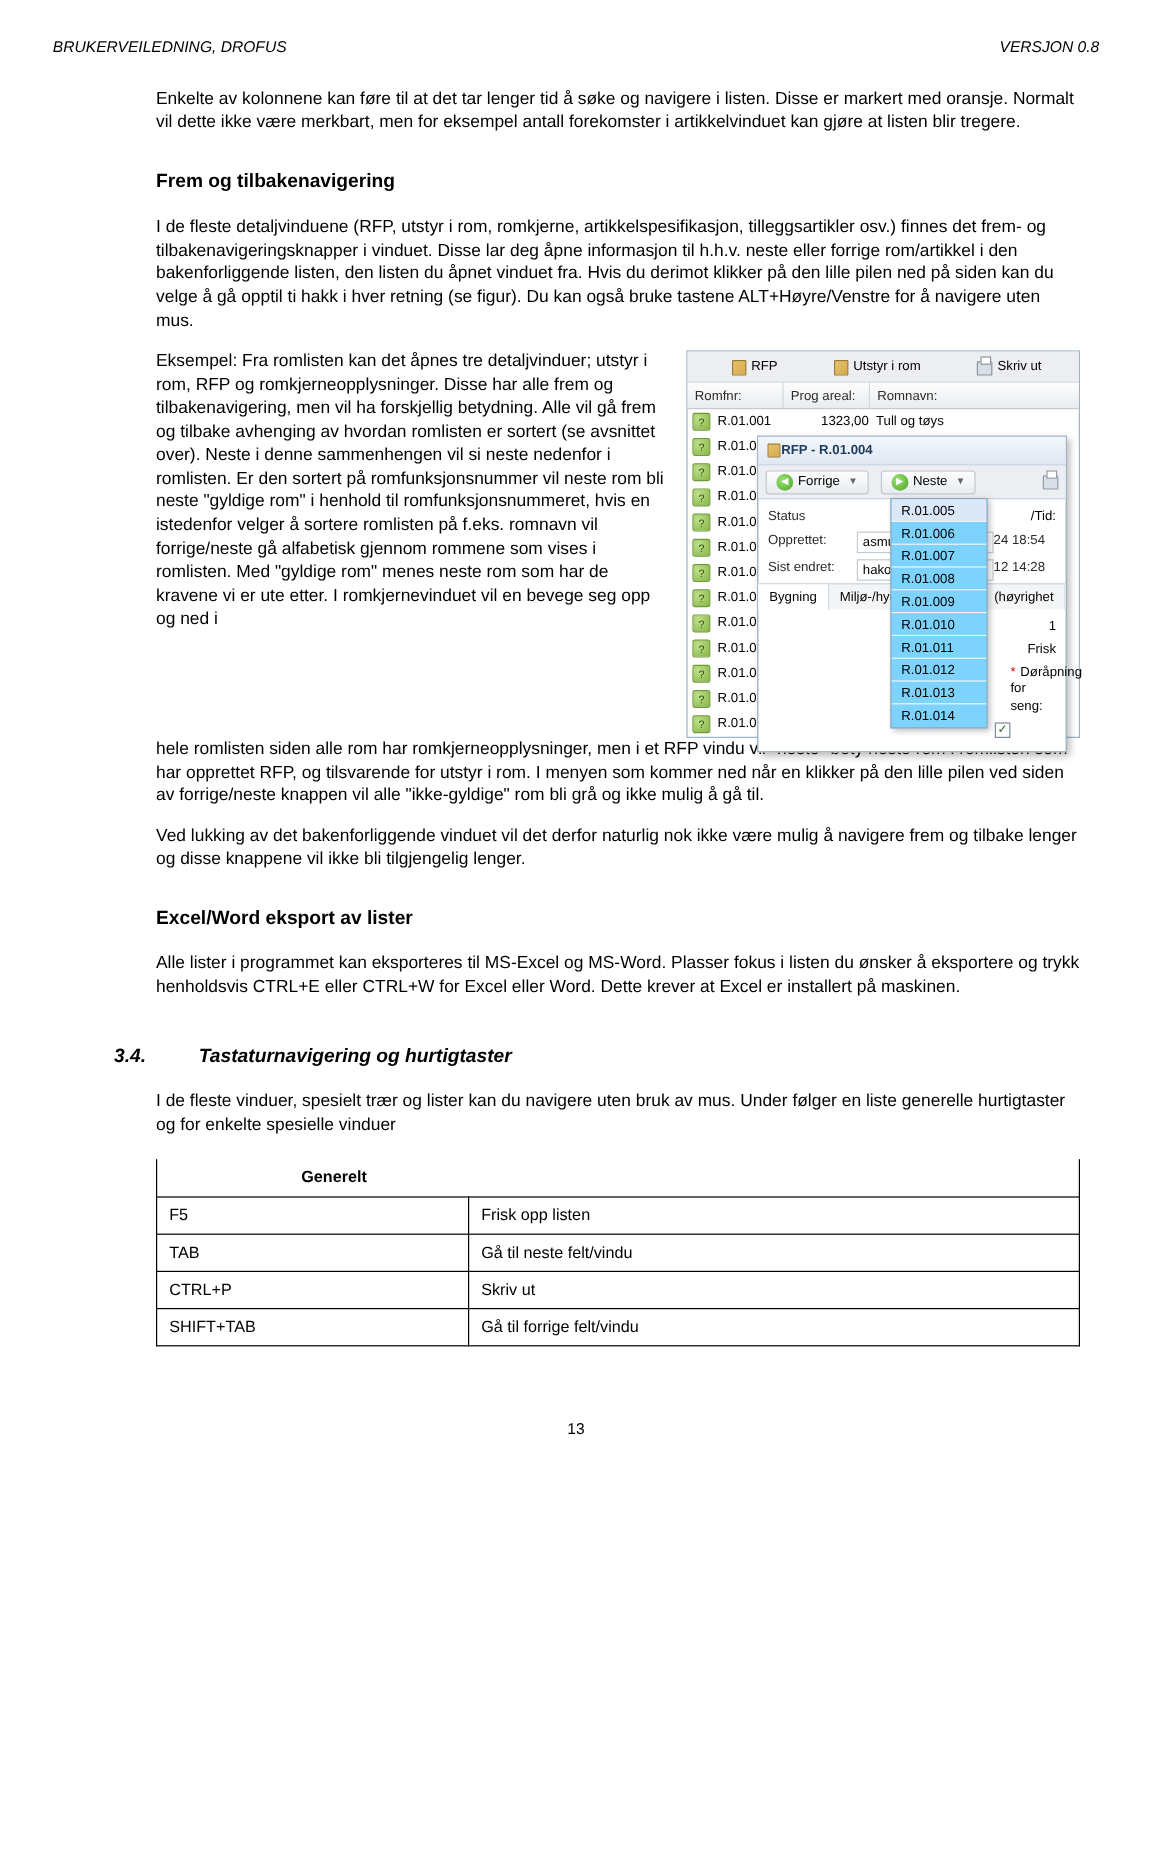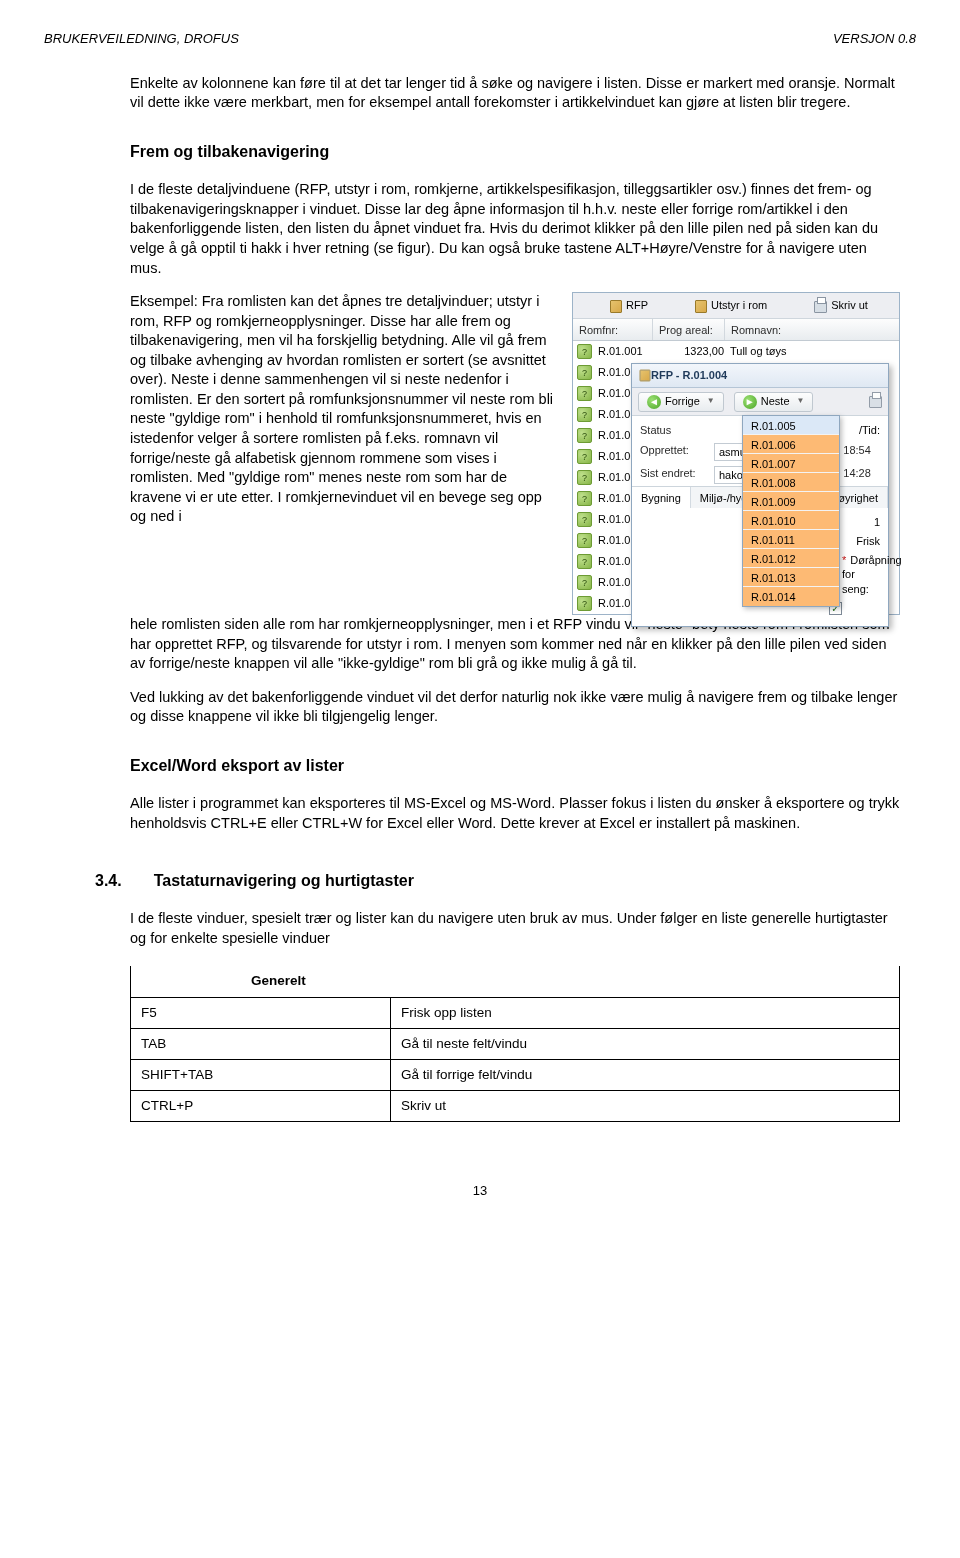--- a/index.html
+++ b/index.html
@@ -24,23 +24,24 @@
   .content-inset { padding-left: 35px; }
   p { margin-bottom: 14px; }
   .section-title {
     font-family: Arial, Helvetica, sans-serif;
     font-weight: bold;
     font-size: 16px;
     margin: 28px 0 18px;
   }
   .section-row {
     display: flex;
-    gap: 32px;
+    gap: 44px;
     padding-left: 0;
     margin: 36px 0 18px;
+    font-style: italic;
   }
   .section-row .num { font-weight: bold; font-size: 16px; }
   .section-row .ttl { font-weight: bold; font-size: 16px; }
   .two-col { display: flex; gap: 14px; align-items: flex-start; }
   .two-col .text-col { flex: 1; }
   .two-col .img-col { width: 328px; flex-shrink: 0; }
   
   
   .shot {
     width: 328px;
@@ -121,23 +122,23 @@
     display: flex; align-items: center; justify-content: center;
     color: #fff; font-size: 10px;
   }
   .navbtn .caret { font-size: 8px; color: #666; margin-left: 3px; }
   .rfp-nav .icon-printer { margin-left: auto; opacity: .9; }
   
   .dropdown {
     position: absolute;
     left: 110px;
     top: 27px;
-    width: 98px;
+    width: 81px;
     border: 1px solid #8fa7bf;
-    background: #fdba74;
+    background: #7dd3fc;
     box-shadow: 2px 2px 5px rgba(0,0,0,0.25);
   }
   .dropdown .dd-item { height: 19px; padding: 3px 8px; font-size: 11px; border-bottom: 1px solid #f3f3f3; }
   .dropdown .dd-item:first-child { background: #dbe8f7; }
   .dropdown .dd-item:last-child { border-bottom: none; }
   
   .rfp-form { display: grid; grid-template-columns: 74px 1fr 52px; row-gap: 5px; padding: 7px 8px 2px; font-size: 11px; }
   .rfp-form .lbl { color: #2a2a2a; }
   .rfp-form .val { background: #fff; border: 1px solid #c3cbd3; height: 18px; padding: 1px 4px; }
   .rfp-form .stamp { font-size: 11px; white-space: nowrap; color: #2a2a2a; }
@@ -396,25 +397,25 @@
         <tbody id="shortcut-rows">
           <tr>
             <td class="k">F5</td>
             <td>Frisk opp listen</td>
           </tr>
           <tr>
             <td class="k">TAB</td>
             <td>Gå til neste felt/vindu</td>
           </tr>
           <tr>
+            <td class="k">CTRL+P</td>
+            <td>Skriv ut</td>
+          </tr>
+          <tr>
             <td class="k">SHIFT+TAB</td>
             <td>Gå til forrige felt/vindu</td>
-          </tr>
-          <tr>
-            <td class="k">CTRL+P</td>
-            <td>Skriv ut</td>
           </tr>
         </tbody>
     </table>
   </div>
 </div>
 
 <div class="page-num">13</div>
 
 </body></html>

